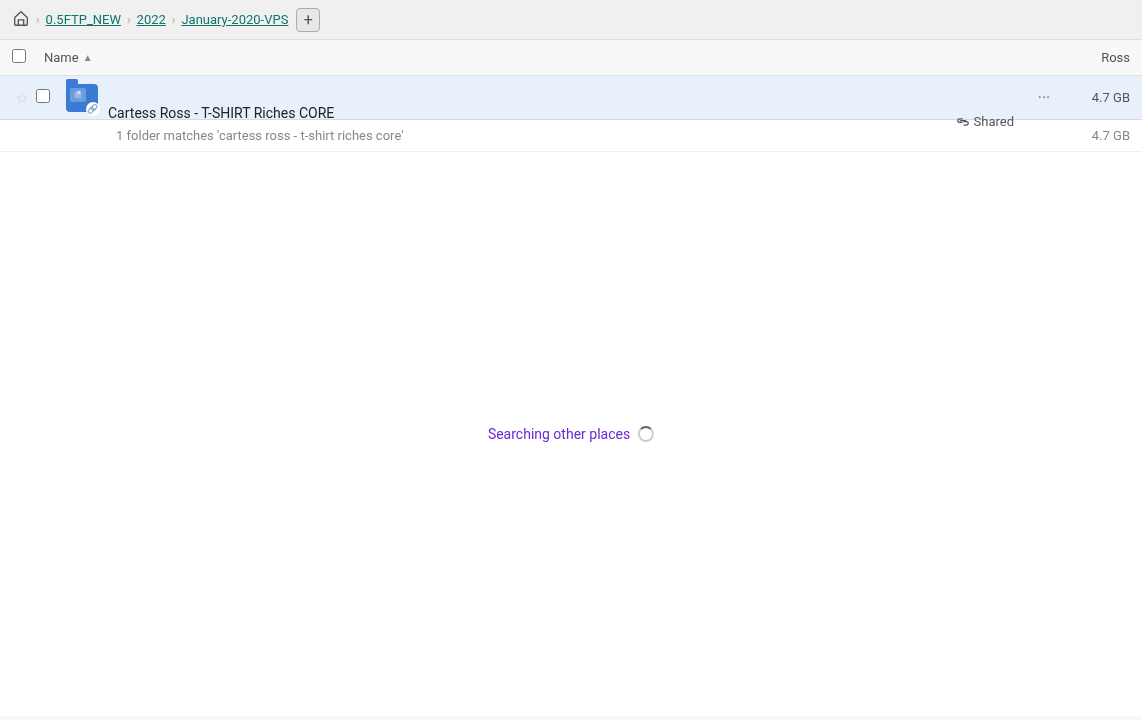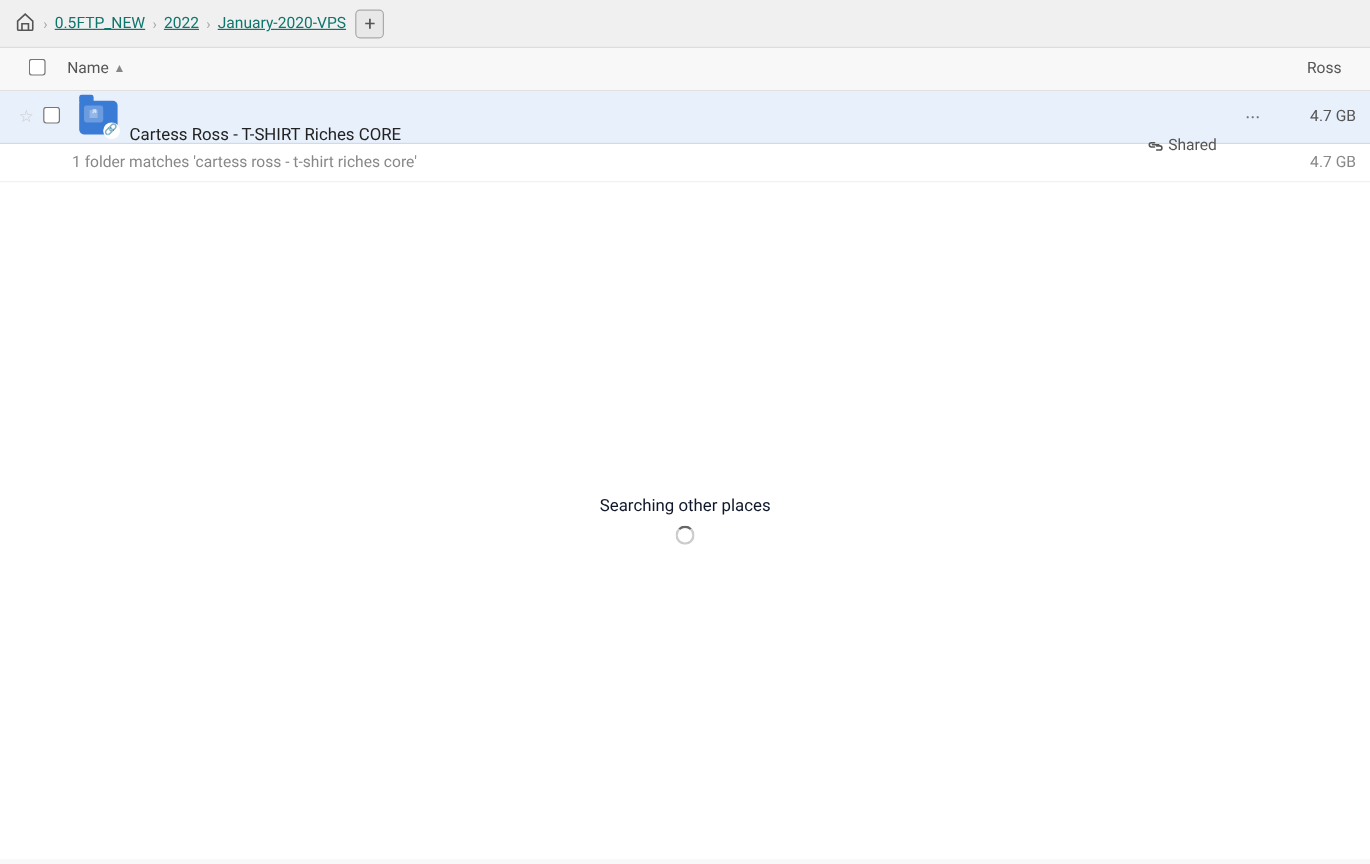--- a/index.html
+++ b/index.html
@@ -57,21 +57,21 @@
       justify-content: center;
       color: #555;
       font-size: 16px;
       margin-left: 4px;
     }
 
     
     .column-header {
       display: flex;
       align-items: center;
-      padding: 6px 24px;
+      padding: 6px 12px;
       background: #f8f8f8;
       border-bottom: 1px solid #e0e0e0;
       height: 36px;
     }
 
     .col-checkbox {
       width: 24px;
       margin-right: 8px;
     }
 
@@ -214,21 +214,21 @@
       width: 60px;
       text-align: right;
       font-size: 13px;
       color: #555;
     }
 
     
     .match-row {
       display: flex;
       align-items: center;
-      padding: 8px 12px 8px 60px;
+      padding: 8px 12px 8px 116px;
       color: #888;
       font-size: 13px;
       border-bottom: 1px solid #eee;
       background: #fff;
       justify-content: space-between;
     }
 
     
     .main-content {
       background: #fff;
@@ -237,27 +237,26 @@
       position: relative;
       display: flex;
       align-items: center;
       justify-content: center;
     }
 
     .searching-label {
       display: flex;
       align-items: center;
       gap: 8px;
-      color: #0f172a;
+      color: #6d28d9;
       font-size: 14px;
       position: absolute;
       top: 50%;
       left: 50%;
       transform: translate(-50%, -50%);
-      flex-direction: column;
     }
 
     .spinner {
       width: 16px;
       height: 16px;
       border: 2px solid #ccc;
       border-top-color: #666;
       border-radius: 50%;
       animation: spin 0.8s linear infinite;
     }

